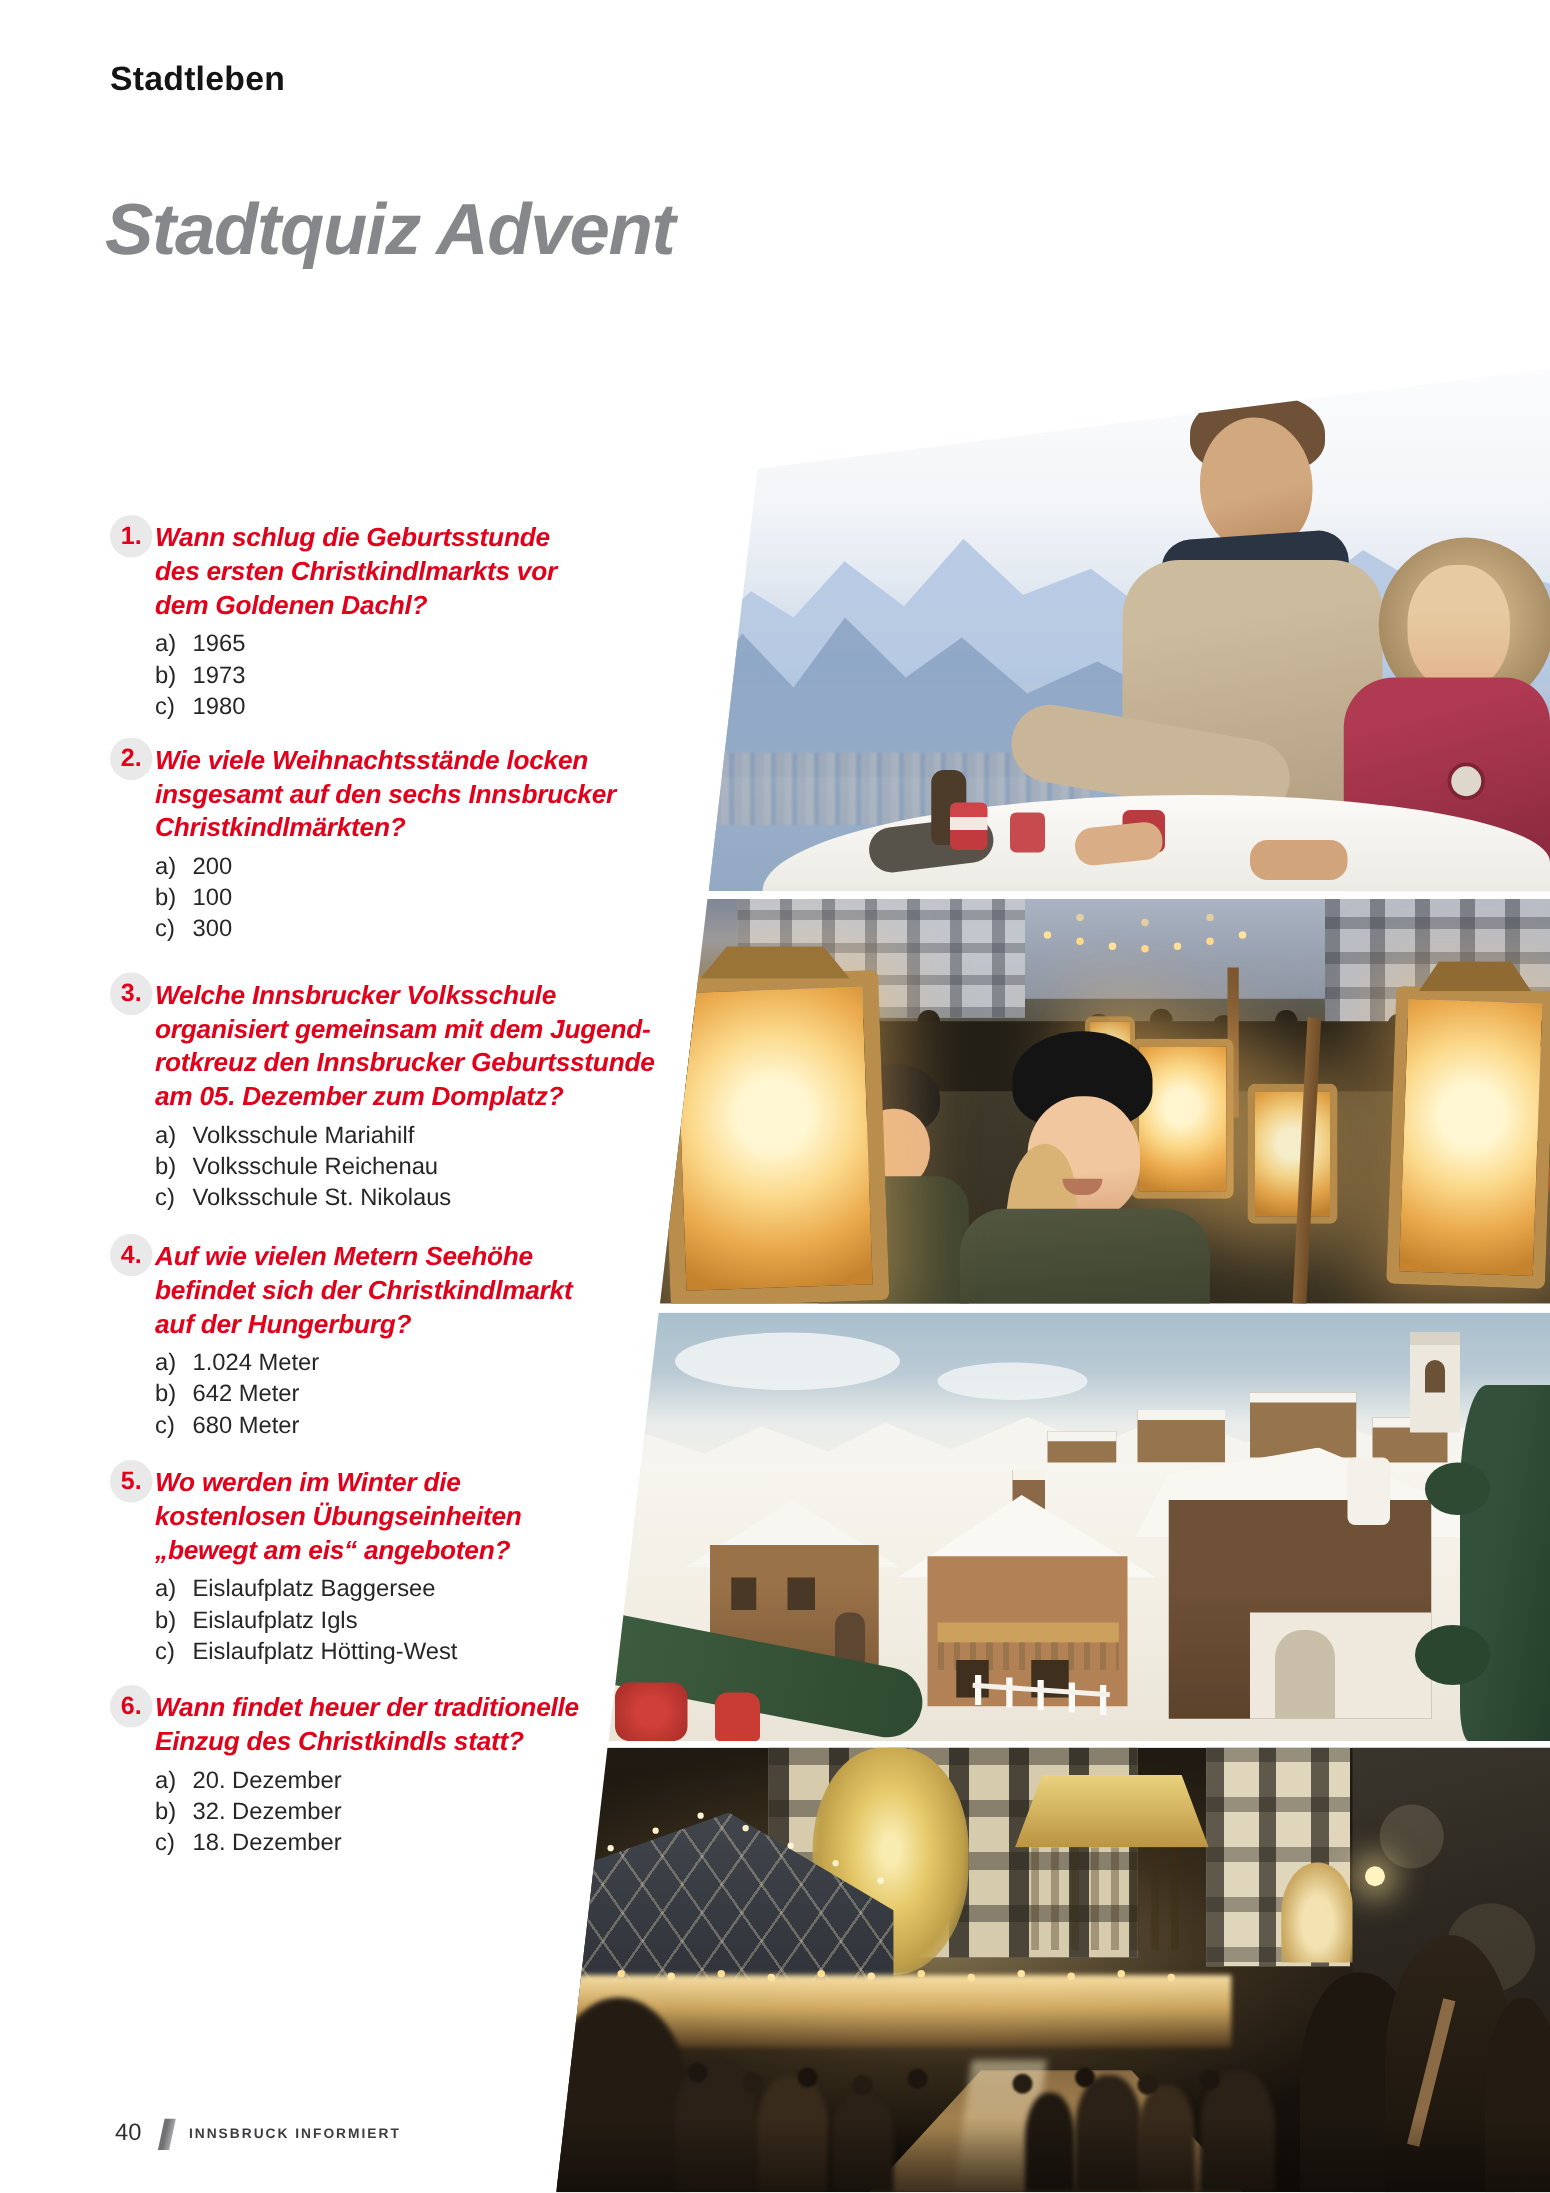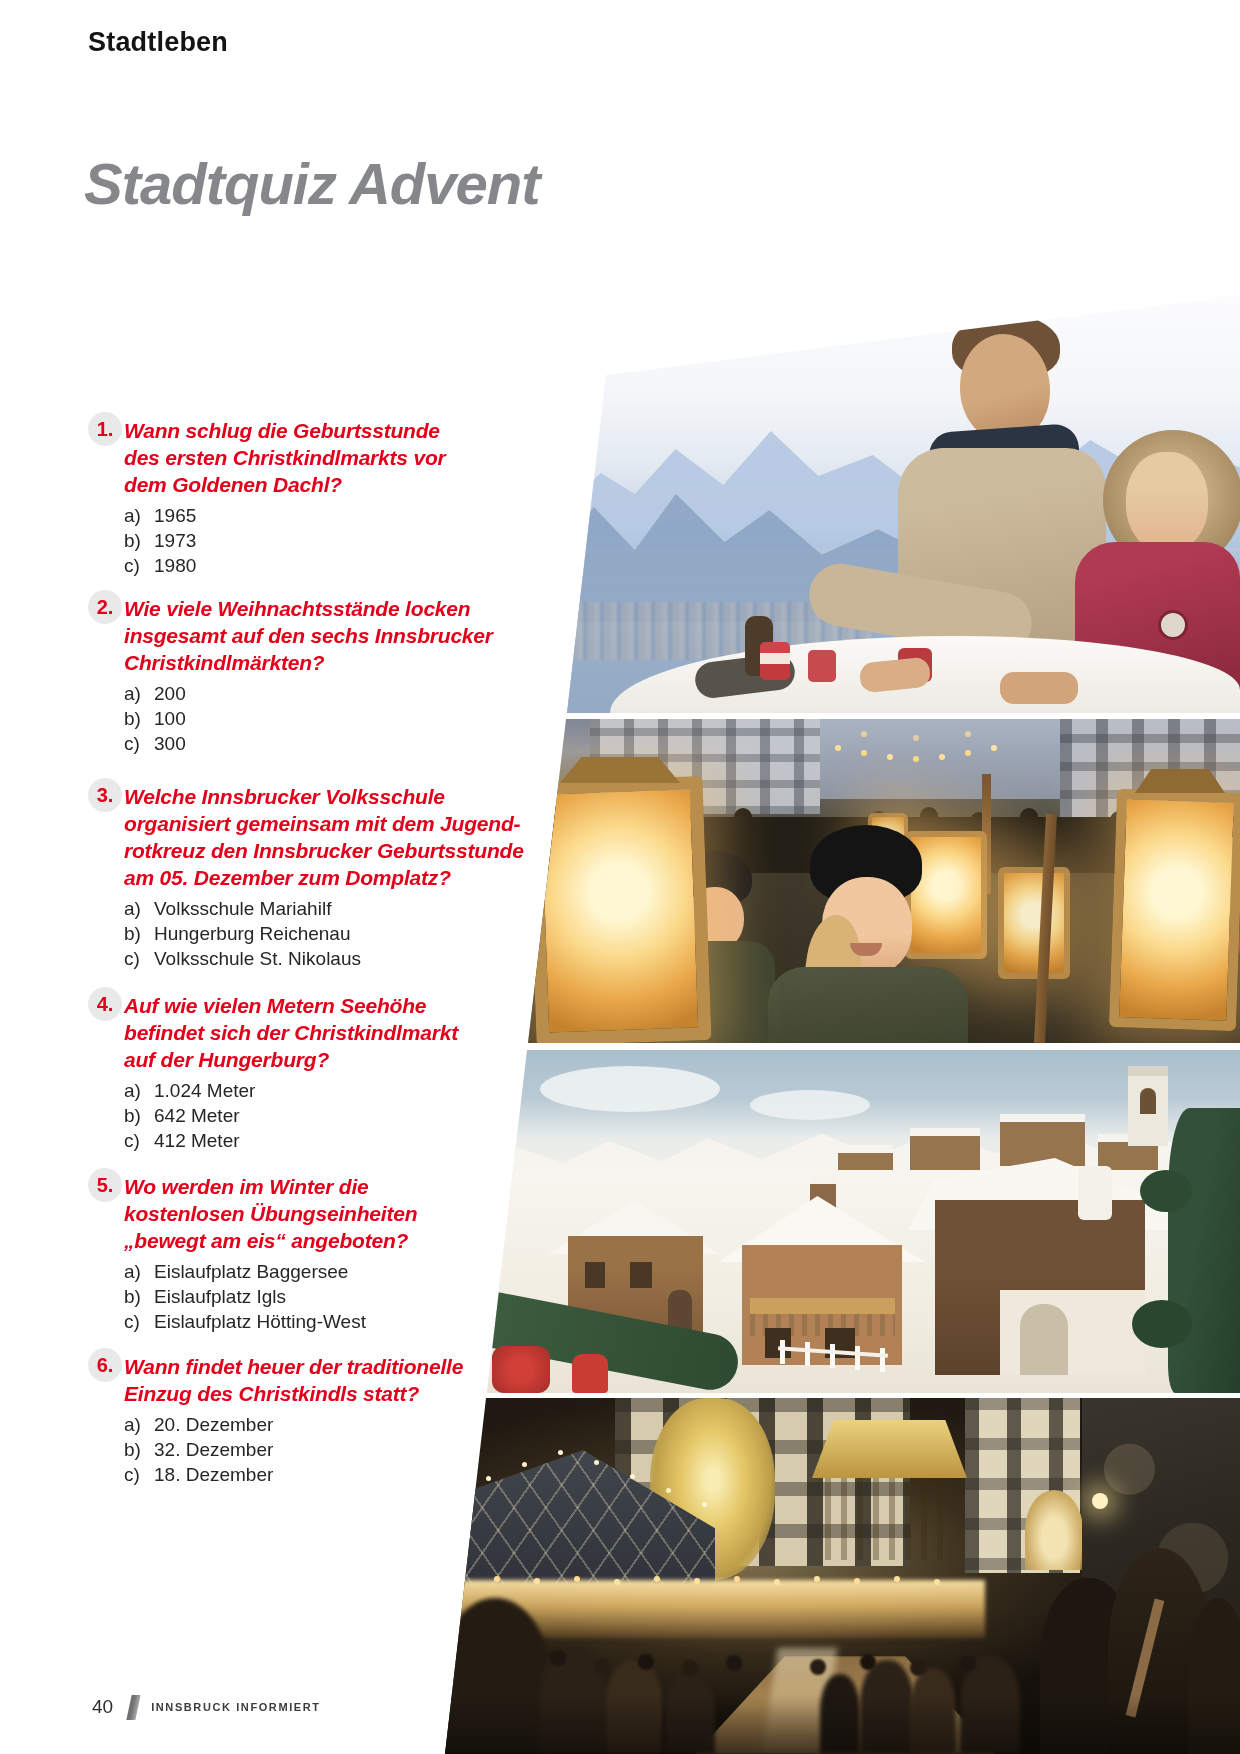--- a/index.html
+++ b/index.html
@@ -6,21 +6,21 @@
     --red:#e2001a;
     --title-gray:#86878b;
     --ink:#262626;
   }
   *{box-sizing:border-box;}
   body{margin:0;background:#ffffff;}
   .page{position:relative;width:1240px;height:1754px;background:#fff;overflow:hidden;
         font-family:"Liberation Sans",sans-serif;}
 
   
-  .section-label{position:absolute;left:88px;top:27px;font-weight:bold;font-size:27px;
+  .section-label{position:absolute;left:88px;top:48px;font-weight:bold;font-size:27px;
     color:#141414;letter-spacing:.2px;}
   .page-title{position:absolute;left:84px;top:150px;font-style:italic;font-weight:bold;
     font-size:58px;color:var(--title-gray);letter-spacing:-1px;}
 
   
   .q{position:absolute;left:88px;width:430px;}
   .q .num{position:absolute;left:0;top:-5px;width:34px;height:34px;border-radius:50%;
     background:#e9e9e9;color:var(--red);font-weight:bold;font-size:20px;line-height:34px;
     text-align:center;}
   .q .lines{margin-left:36px;}
@@ -414,21 +414,21 @@
       <div class="qline">rotkreuz den Innsbrucker Geburtsstunde</div>
       <div class="qline">am 05. Dezember zum Domplatz?</div>
     </div>
     <div class="answers">
       <div class="ans">
           <span class="key">a)</span>
           <span>Volksschule Mariahilf</span>
         </div>
       <div class="ans">
           <span class="key">b)</span>
-          <span>Hungerburg Reichenau</span>
+          <span>Volksschule Reichenau</span>
         </div>
       <div class="ans">
           <span class="key">c)</span>
           <span>Volksschule St. Nikolaus</span>
         </div>
     </div>
   </div>
 
   <div class="q" style="top:992px">
     <div class="num">4.</div>
@@ -441,21 +441,21 @@
       <div class="ans">
           <span class="key">a)</span>
           <span>1.024 Meter</span>
         </div>
       <div class="ans">
           <span class="key">b)</span>
           <span>642 Meter</span>
         </div>
       <div class="ans">
           <span class="key">c)</span>
-          <span>412 Meter</span>
+          <span>680 Meter</span>
         </div>
     </div>
   </div>
 
   <div class="q" style="top:1173px">
     <div class="num">5.</div>
     <div class="lines">
       <div class="qline">Wo werden im Winter die</div>
       <div class="qline">kostenlosen Übungseinheiten</div>
       <div class="qline">„bewegt am eis“ angeboten?</div>

